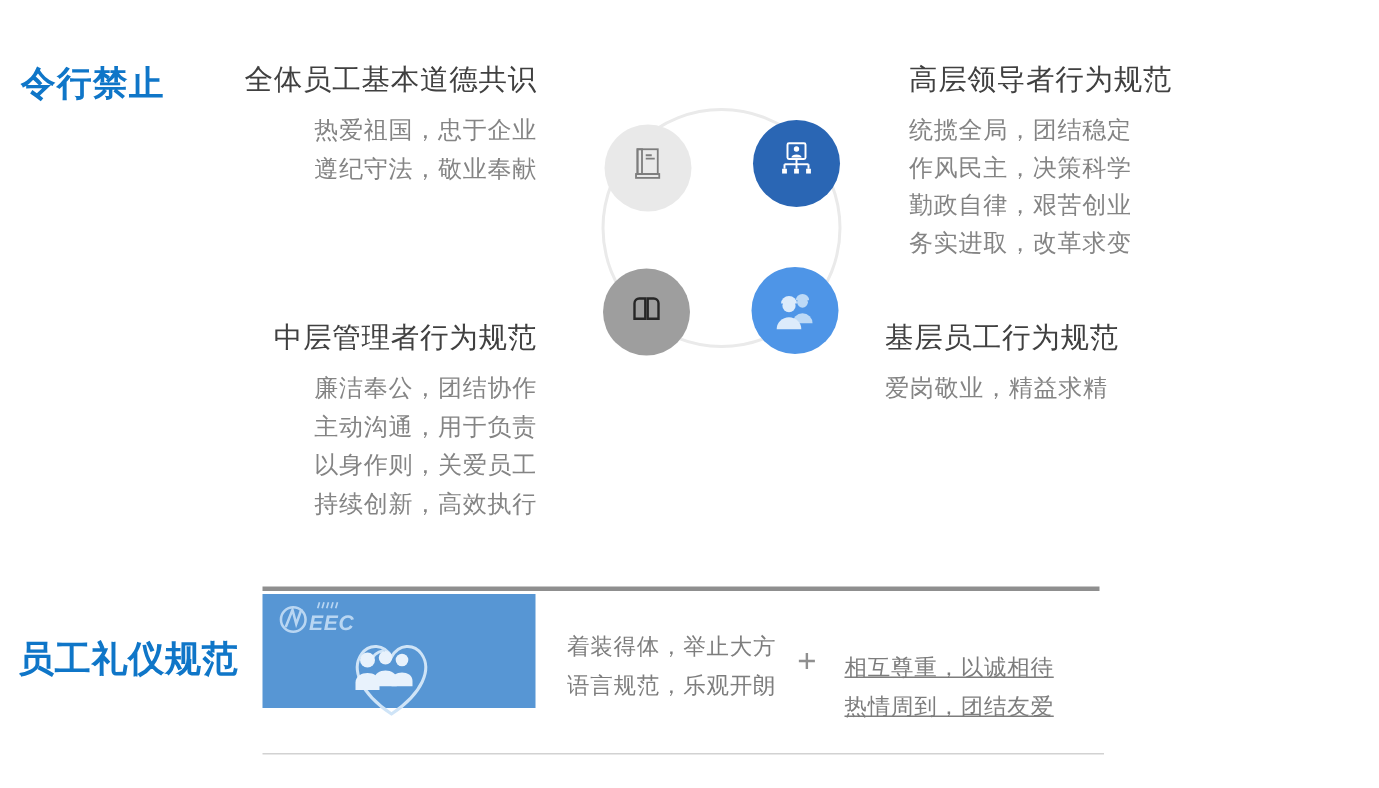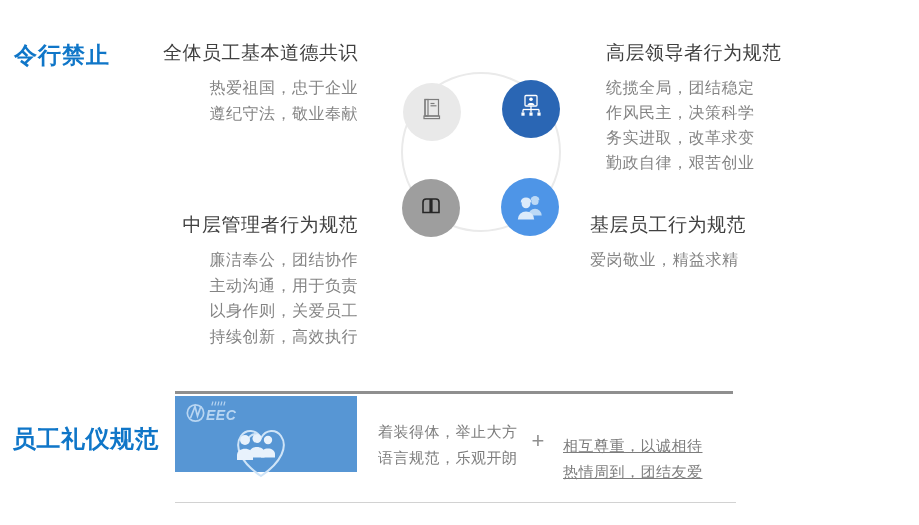--- a/index.html
+++ b/index.html
@@ -54,22 +54,22 @@
       <div>热爱祖国，忠于企业</div>
       <div>遵纪守法，敬业奉献</div>
     </div>
   </div>
 
   <div class="group g-senior">
     <div class="g-heading">高层领导者行为规范</div>
     <div class="g-lines">
       <div>统揽全局，团结稳定</div>
       <div>作风民主，决策科学</div>
+      <div>勤政自律，艰苦创业</div>
       <div>务实进取，改革求变</div>
-      <div>勤政自律，艰苦创业</div>
     </div>
   </div>
 
   <div class="group g-middle">
     <div class="g-heading">中层管理者行为规范</div>
     <div class="g-lines">
       <div>廉洁奉公，团结协作</div>
       <div>主动沟通，用于负责</div>
       <div>以身作则，关爱员工</div>
       <div>持续创新，高效执行</div>

